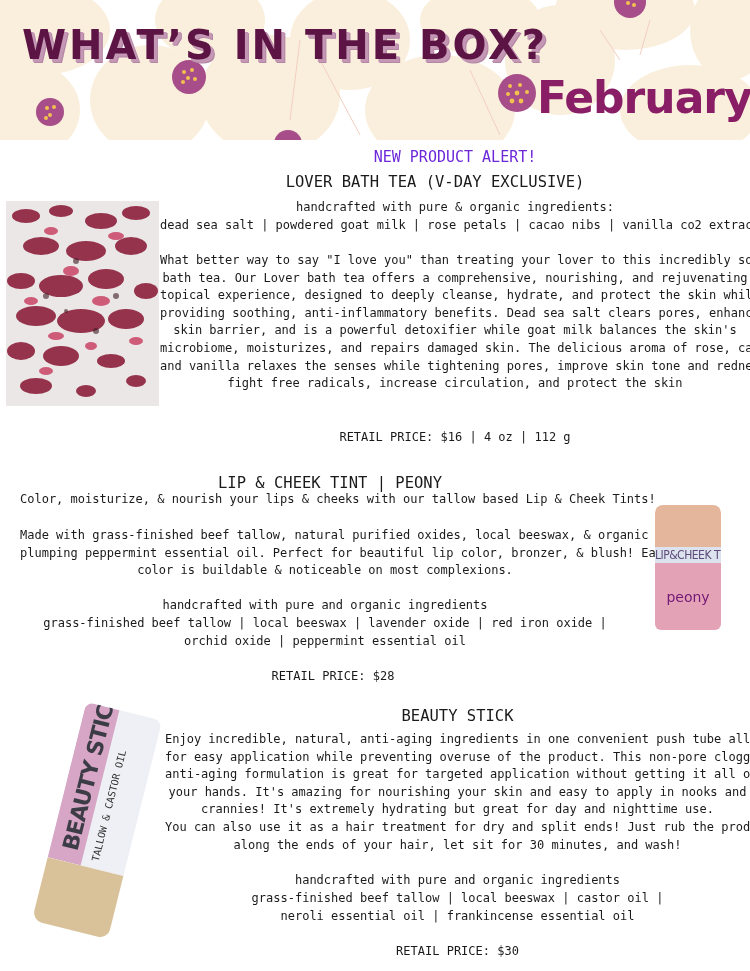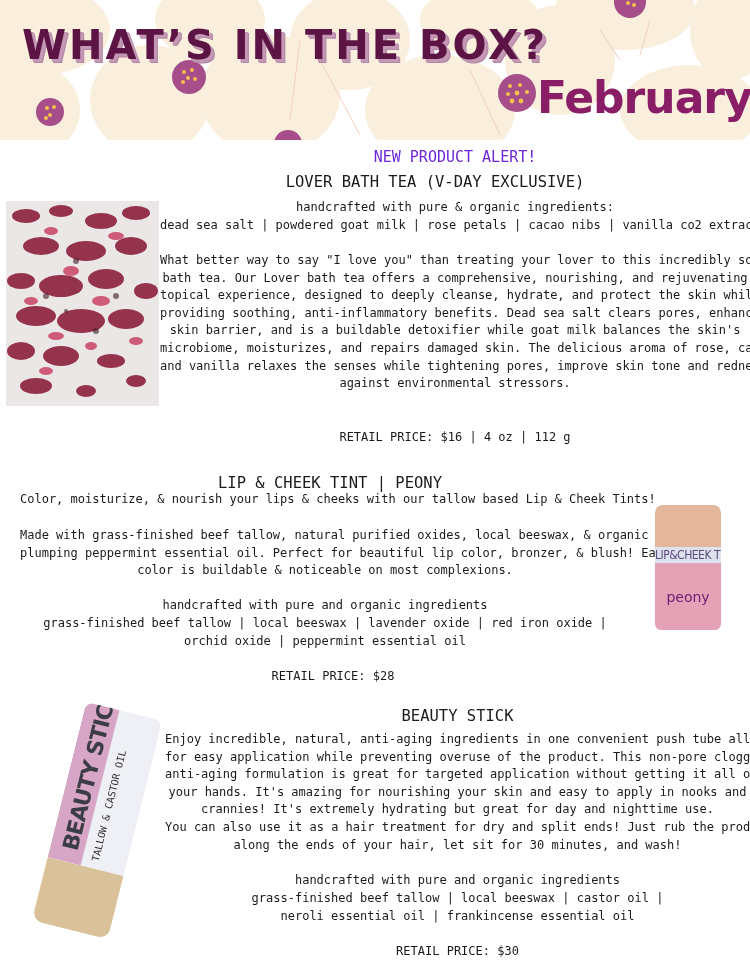--- a/index.html
+++ b/index.html
@@ -137,24 +137,24 @@
   <div class="center alert" style="left:160px; width:590px; top:149px;">NEW PRODUCT ALERT!</div>
   <div class="center title" style="left:135px; width:600px; top:172px;">LOVER BATH TEA (V-DAY EXCLUSIVE)</div>
   <div class="center" style="left:160px; width:590px; top:199px;">handcrafted with pure &amp; organic ingredients:</div>
   <div class="center" style="left:160px; width:590px; top:217px;">dead sea salt | powdered goat milk | rose petals | cacao nibs | vanilla co2 extract</div>
 
   <div class="center" style="left:160px; width:590px; top:252px;">
     <div>What better way to say "I love you" than treating your lover to this incredibly soothing</div>
     <div>bath tea. Our Lover bath tea offers a comprehensive, nourishing, and rejuvenating</div>
     <div>topical experience, designed to deeply cleanse, hydrate, and protect the skin while</div>
     <div>providing soothing, anti-inflammatory benefits. Dead sea salt clears pores, enhances the</div>
-    <div>skin barrier, and is a buildable detoxifier while goat milk balances the skin's</div>
+    <div>skin barrier, and is a powerful detoxifier while goat milk balances the skin's</div>
     <div>microbiome, moisturizes, and repairs damaged skin. The delicious aroma of rose, cacao,</div>
     <div>and vanilla relaxes the senses while tightening pores, improve skin tone and redness,</div>
-    <div>against environmental stressors.</div>
+    <div>fight free radicals, increase circulation, and protect the skin</div>
   </div>
   <div class="center" style="left:160px; width:590px; top:429px;">RETAIL PRICE: $16 | 4 oz | 112 g</div>
 </div>
 
 <div>
   <div class="center title" style="left:20px; width:620px; top:473px;">LIP &amp; CHEEK TINT | PEONY</div>
   <div class="center" style="left:20px; width:620px; top:491px;">Color, moisturize, &amp; nourish your lips &amp; cheeks with our tallow based Lip &amp; Cheek Tints!</div>
 
   <div class="center" style="left:20px; width:610px; top:527px;">
     <div>Made with grass-finished beef tallow, natural purified oxides, local beeswax, &amp; organic</div>

